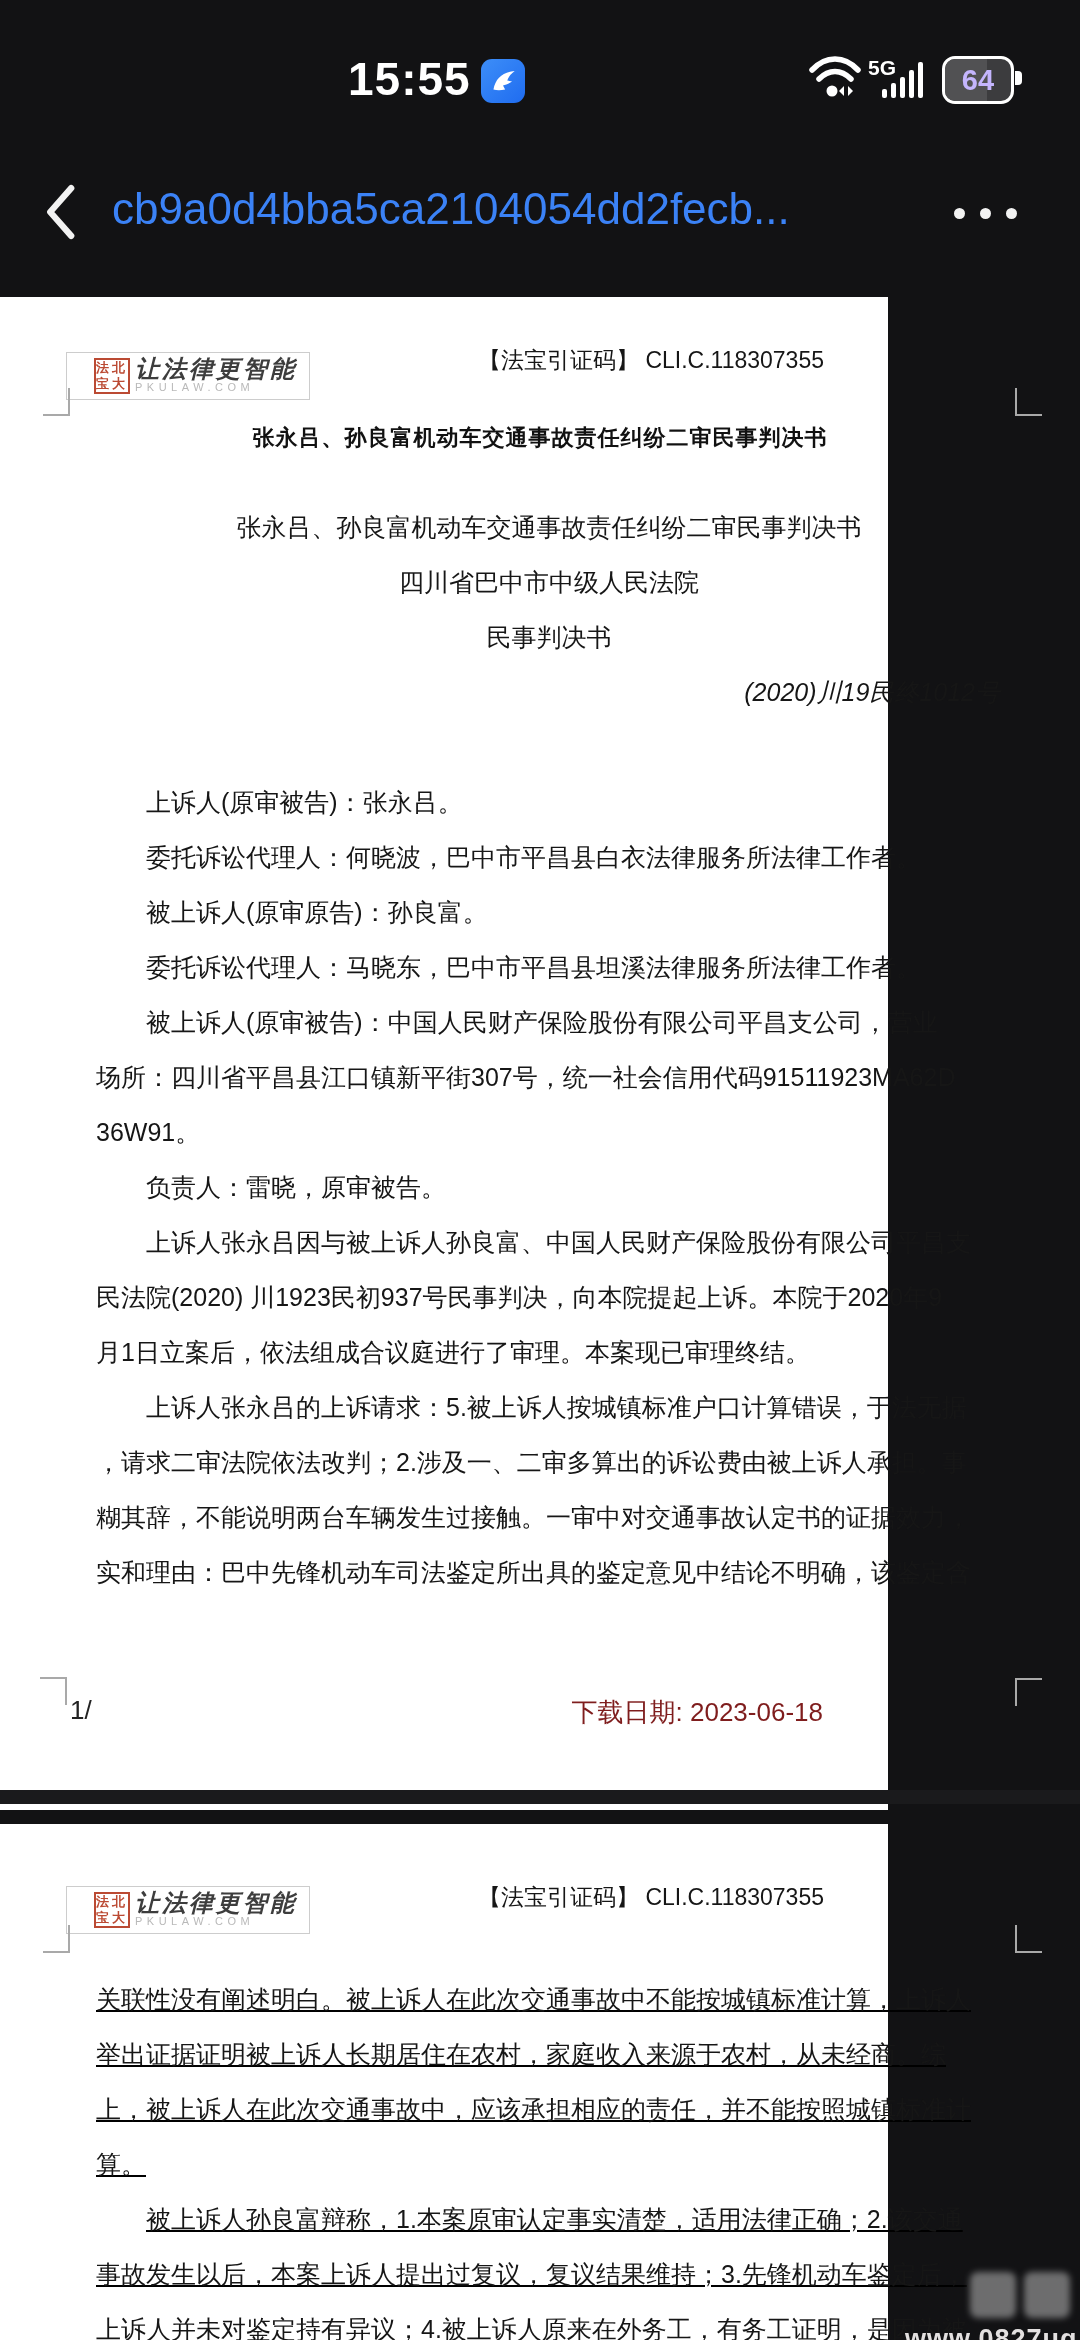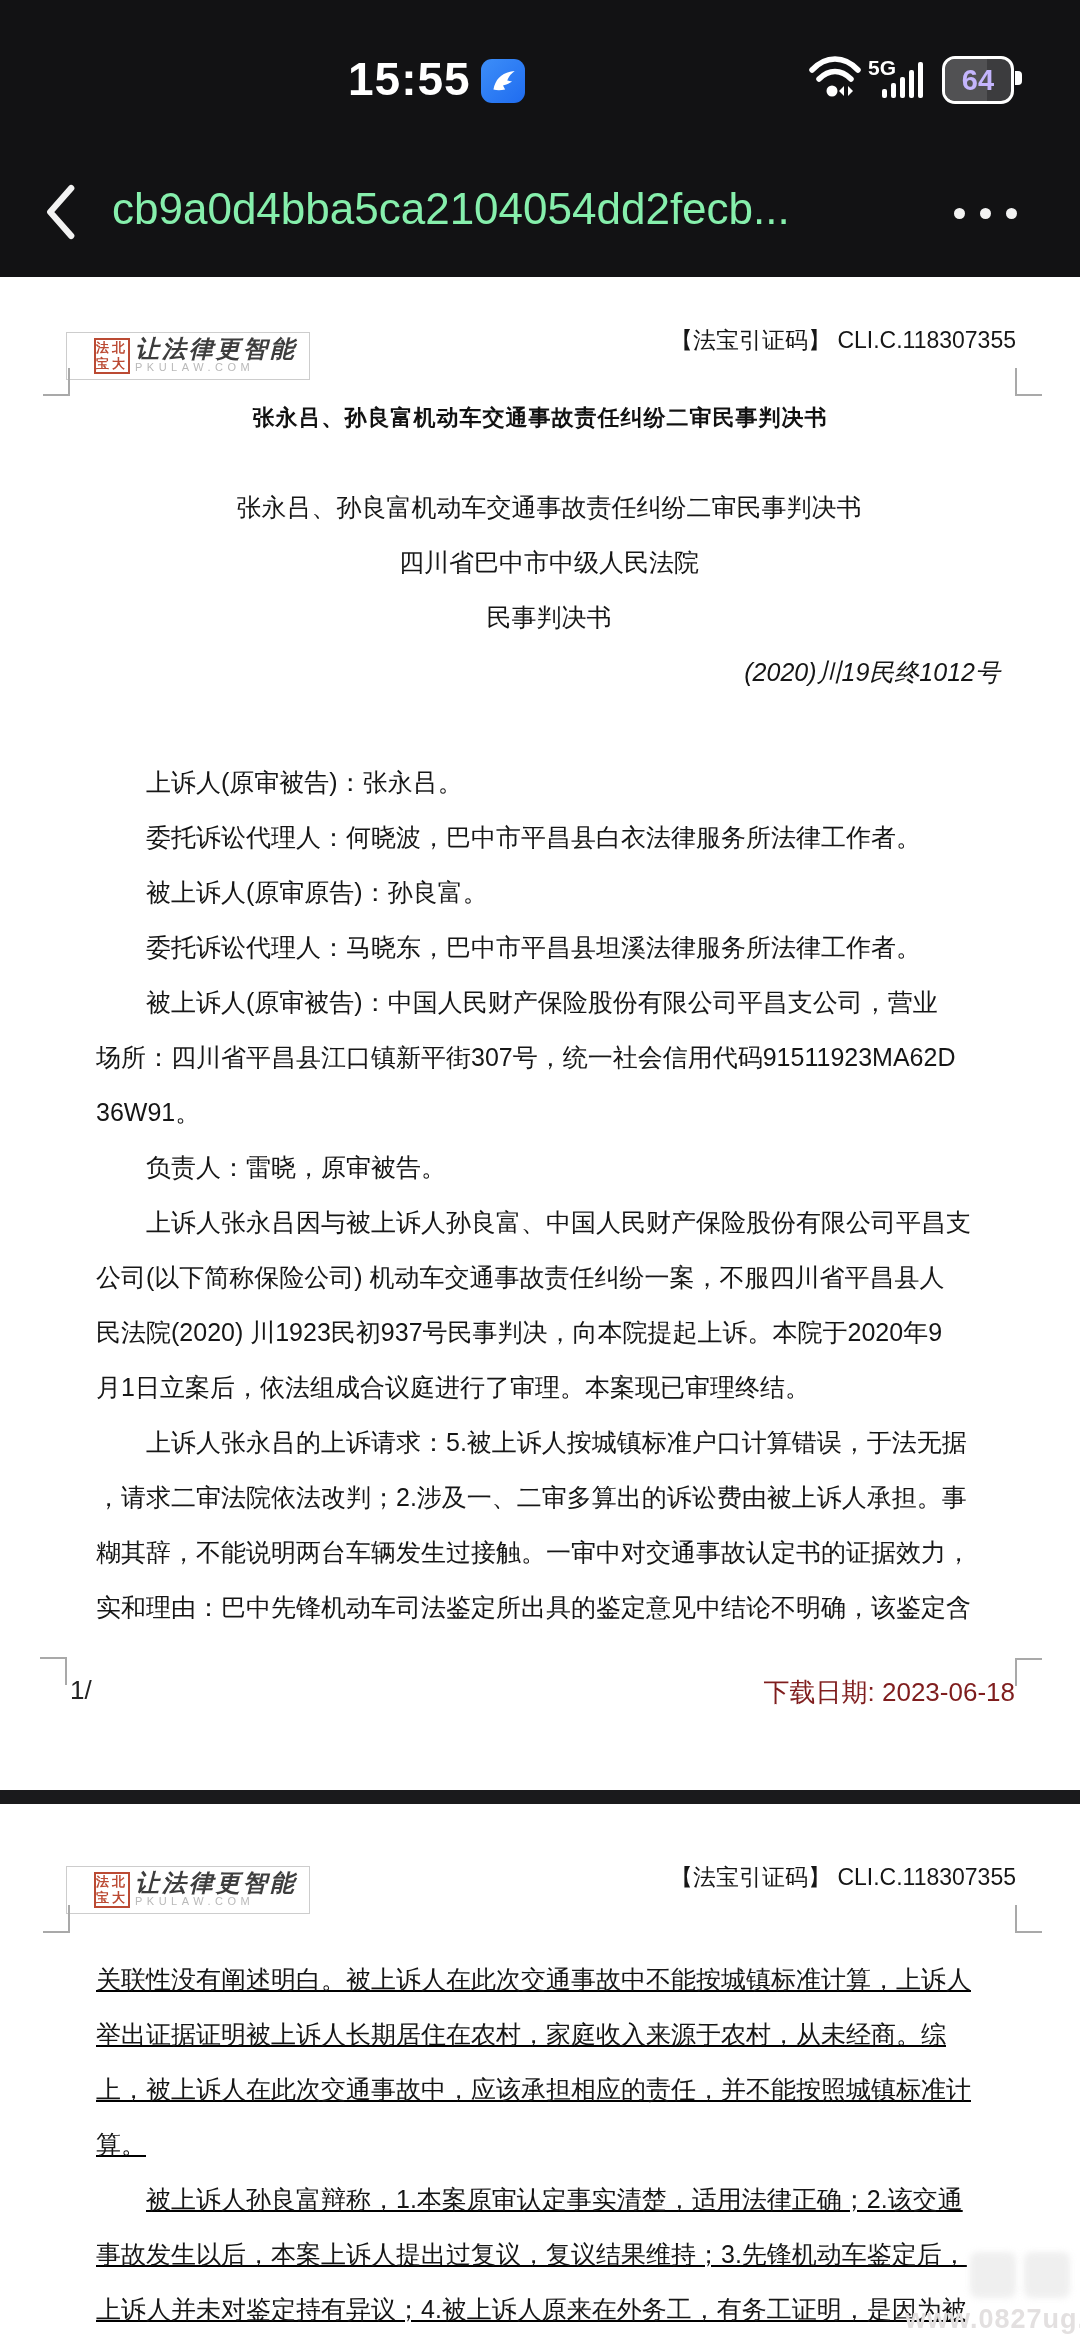--- a/index.html
+++ b/index.html
@@ -19,29 +19,29 @@
   .bars i{position:absolute;bottom:0;width:5px;background:#fff;border-radius:2px;}
   .battery{position:absolute;left:942px;top:56px;width:66px;height:42px;border:3px solid #fff;
            border-radius:13px;background:#3c3c3e;overflow:hidden;}
   .battery .fill{position:absolute;left:0;top:0;bottom:0;width:64%;background:#515153;}
   .battery .pct{position:absolute;left:0;top:0;width:100%;height:42px;line-height:42px;text-align:center;
                 font-size:29px;font-weight:700;color:#c4b5fd;}
   .battery-nub{position:absolute;left:1015px;top:71px;width:7px;height:14px;background:#fff;border-radius:0 4px 4px 0;}
 
   .navbar{position:absolute;left:0;top:160px;width:1080px;height:117px;}
   .back-btn{position:absolute;left:38px;top:20px;width:44px;height:66px;background:none;border:none;padding:0;cursor:pointer;}
-  .nav-title{position:absolute;left:112px;top:24px;width:790px;font-size:44px;color:#86efac;
+  .nav-title{position:absolute;left:112px;top:24px;width:790px;font-size:44px;color:#3b82f6;
              font-weight:500;white-space:nowrap;overflow:hidden;}
   .menu-btn{position:absolute;left:940px;top:22px;width:100px;height:60px;background:none;border:none;cursor:pointer;}
   .menu-btn i{position:absolute;top:26px;width:11px;height:11px;border-radius:50%;background:#f2f2f2;}
   .menu-btn i:nth-child(1){left:14px;} .menu-btn i:nth-child(2){left:40px;} .menu-btn i:nth-child(3){left:66px;}
 
   
   .docview{position:absolute;left:0;top:277px;width:1080px;height:2063px;}
-  .page{position:absolute;left:0;width:1080px;background:#fff;}
+  .page{position:absolute;left:0;width:888px;background:#fff;margin-top:20px;}
   .page1{top:0;height:1513px;}
   .pagesep{position:absolute;left:0;top:1513px;width:1080px;height:14px;background:#1a1a1c;}
   .page2{top:1527px;height:536px;}
 
   
   .logo{position:absolute;left:66px;width:242px;height:46px;border:1px solid #cdcdcd;background:#fff;}
   .logo .seal{position:absolute;left:27px;top:5px;width:32px;height:32px;border:2px solid #bb4a33;
               color:#bb4a33;font-size:13px;line-height:16px;text-align:center;letter-spacing:3px;
               font-family:"Liberation Serif", serif;font-weight:700;overflow:hidden;}
   .logo .slogan{position:absolute;left:68px;top:0px;font-size:24px;font-style:italic;font-weight:600;
@@ -161,21 +161,20 @@
           <div class="doc-line flush"></div>
           <div class="doc-line indent">上诉人(原审被告)：张永吕。</div>
           <div class="doc-line indent">委托诉讼代理人：何晓波，巴中市平昌县白衣法律服务所法律工作者。</div>
           <div class="doc-line indent">被上诉人(原审原告)：孙良富。</div>
           <div class="doc-line indent">委托诉讼代理人：马晓东，巴中市平昌县坦溪法律服务所法律工作者。</div>
           <div class="doc-line indent">被上诉人(原审被告)：中国人民财产保险股份有限公司平昌支公司，营业</div>
           <div class="doc-line flush">场所：四川省平昌县江口镇新平街307号，统一社会信用代码91511923MA62D</div>
           <div class="doc-line flush">36W91。</div>
           <div class="doc-line indent">负责人：雷晓，原审被告。</div>
           <div class="doc-line indent">上诉人张永吕因与被上诉人孙良富、中国人民财产保险股份有限公司平昌支</div>
-          <div class="doc-line flush">公司(以下简称保险公司) 机动车交通事故责任纠纷一案，不服四川省平昌县人</div>
           <div class="doc-line flush">民法院(2020) 川1923民初937号民事判决，向本院提起上诉。本院于2020年9</div>
           <div class="doc-line flush">月1日立案后，依法组成合议庭进行了审理。本案现已审理终结。</div>
           <div class="doc-line indent">上诉人张永吕的上诉请求：5.被上诉人按城镇标准户口计算错误，于法无据</div>
           <div class="doc-line flush">，请求二审法院依法改判；2.涉及一、二审多算出的诉讼费由被上诉人承担。事</div>
           <div class="doc-line flush">糊其辞，不能说明两台车辆发生过接触。一审中对交通事故认定书的证据效力，</div>
           <div class="doc-line flush">实和理由：巴中先锋机动车司法鉴定所出具的鉴定意见中结论不明确，该鉴定含</div>
         </div>
 
       <span class="mark tr" style="left:40px;top:1380px;"></span>
       <span class="mark tl" style="left:1015px;top:1381px;"></span>

